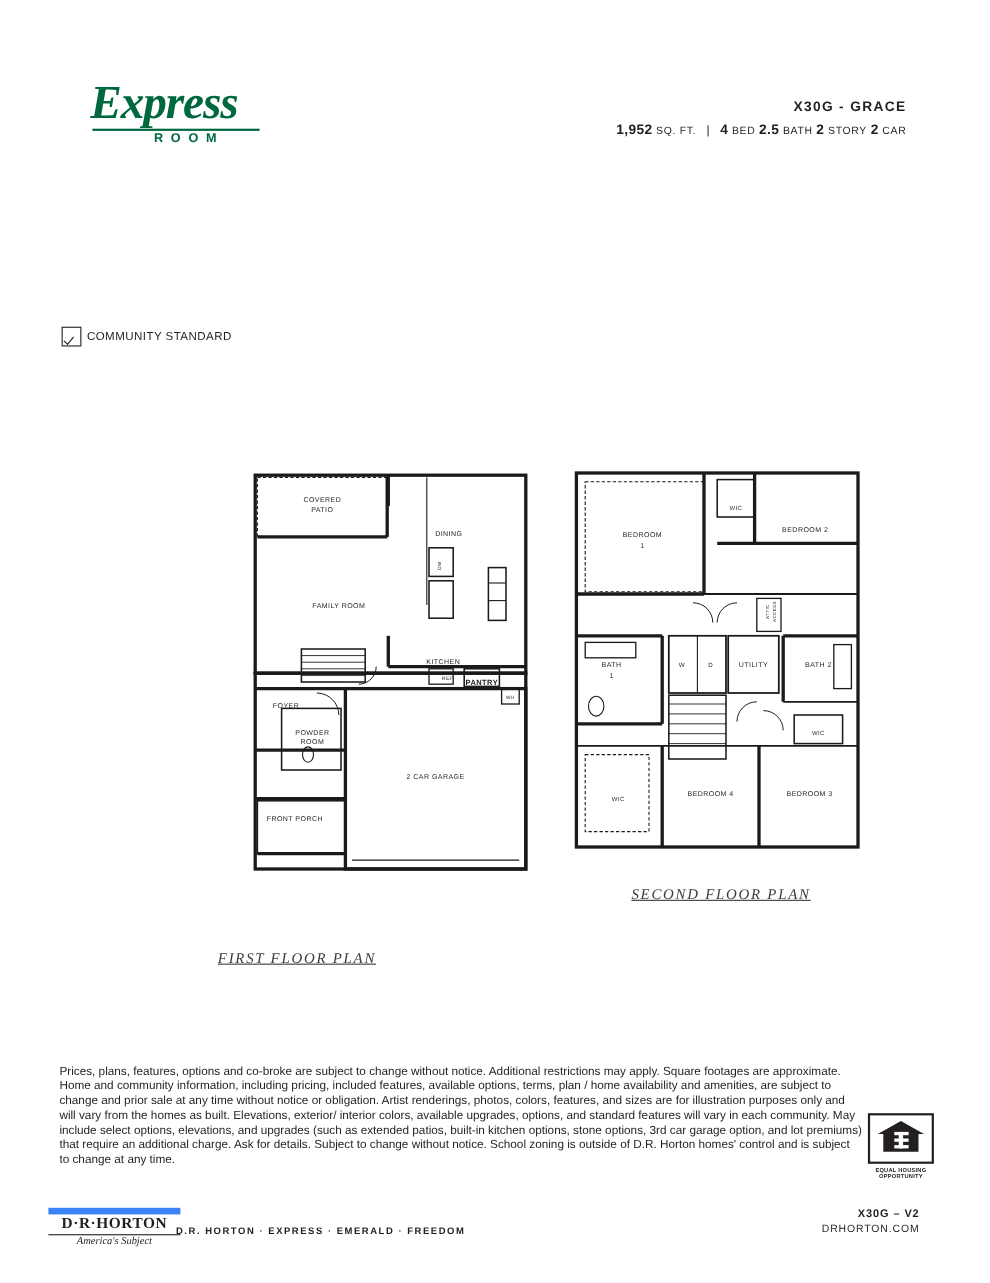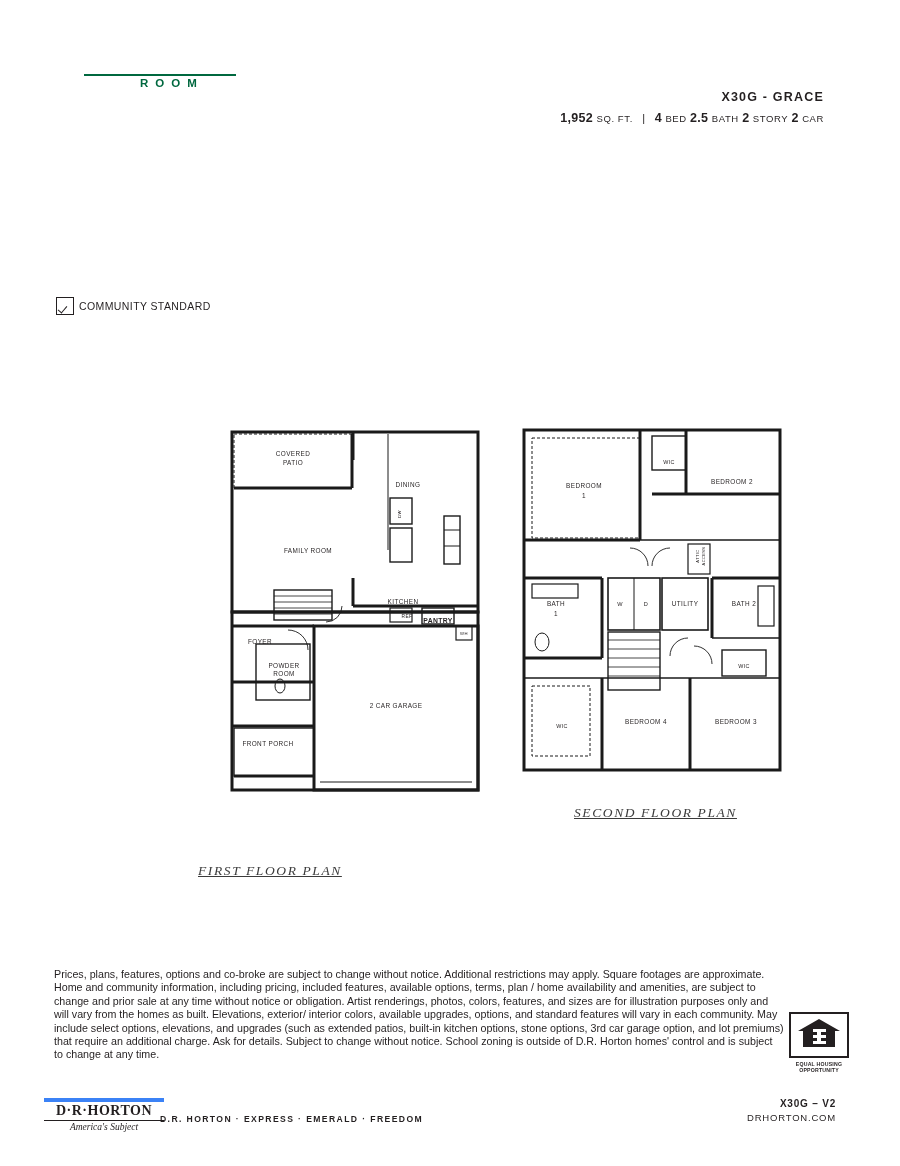--- a/index.html
+++ b/index.html
@@ -94,21 +94,21 @@
   }
 
   
   .eho{position:absolute;left:788px;top:1012px;width:62px;text-align:center;}
   .eho-box{width:56px;height:42px;border:2px solid #231f20;margin:0 auto;position:relative;background:#fff;}
   .eho-txt{font-size:5.2px;font-weight:bold;line-height:6.2px;letter-spacing:.2px;margin-top:3px;}
   .dh-logo{position:absolute;left:44px;top:1098px;width:120px;text-align:center;}
   .dh-name{
     font-family:"Liberation Serif", serif;
     font-weight:bold;font-size:14px;letter-spacing:.5px;color:#231f20;
-    border-top:4px solid #3b82f6;border-bottom:1px solid #231f20;padding:1px 0;
+    border-top:6px solid #3b82f6;border-bottom:1px solid #231f20;padding:1px 0;
   }
   .dh-tag{
     font-family:"Liberation Serif", serif;
     font-style:italic;font-size:9.5px;color:#231f20;margin-top:1px;
   }
   .brands{
     position:absolute;left:160px;top:1114px;
     font-size:8.6px;font-weight:bold;letter-spacing:1.4px;color:#231f20;
   }
   .foot-right{
@@ -116,20 +116,21 @@
   }
   .foot-code{font-size:10px;font-weight:bold;letter-spacing:.8px;}
   .foot-url{font-size:9.5px;letter-spacing:.8px;margin-top:3px;}
 </style>
 </head>
 <body>
 
 <div class="page">
 
   <div class="logo">
+    <div class="logo-word">Express</div>
     <div class="logo-rule"></div>
     <div class="logo-sub">ROOM</div>
   </div>
 
   <div class="plan-title">X30G - GRACE</div>
 
   <div class="plan-specs">
     <span class="b">1,952</span>
     <span class="s">SQ. FT.</span>
     <span class="sep">|</span>

